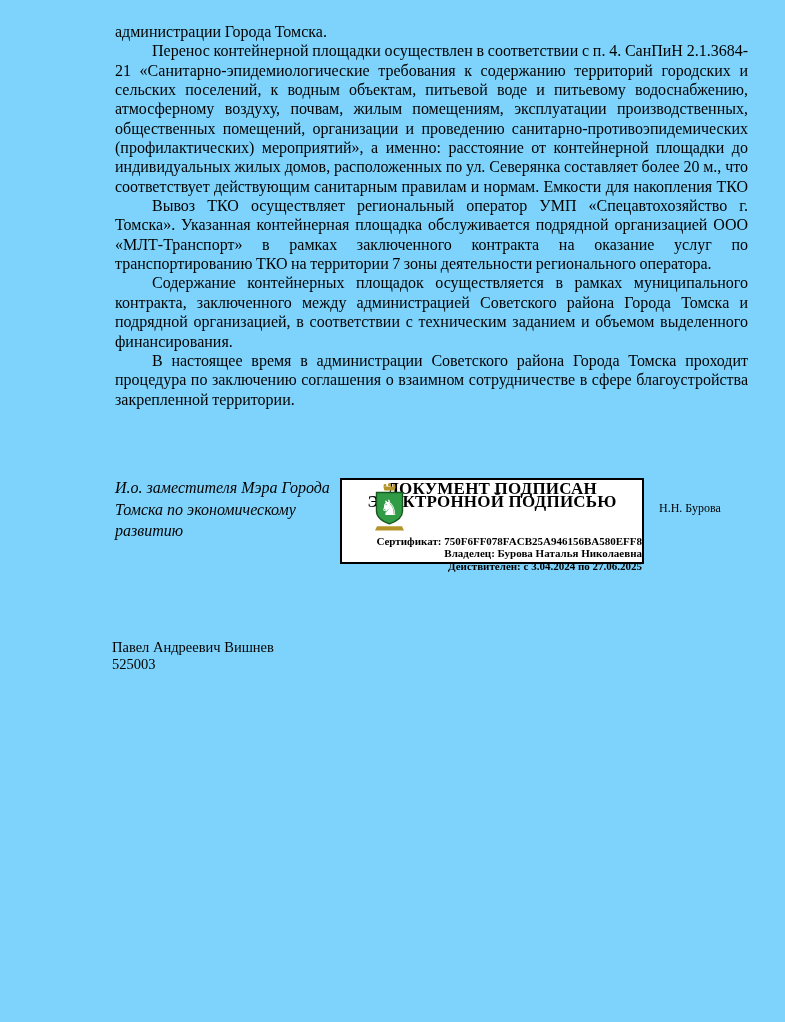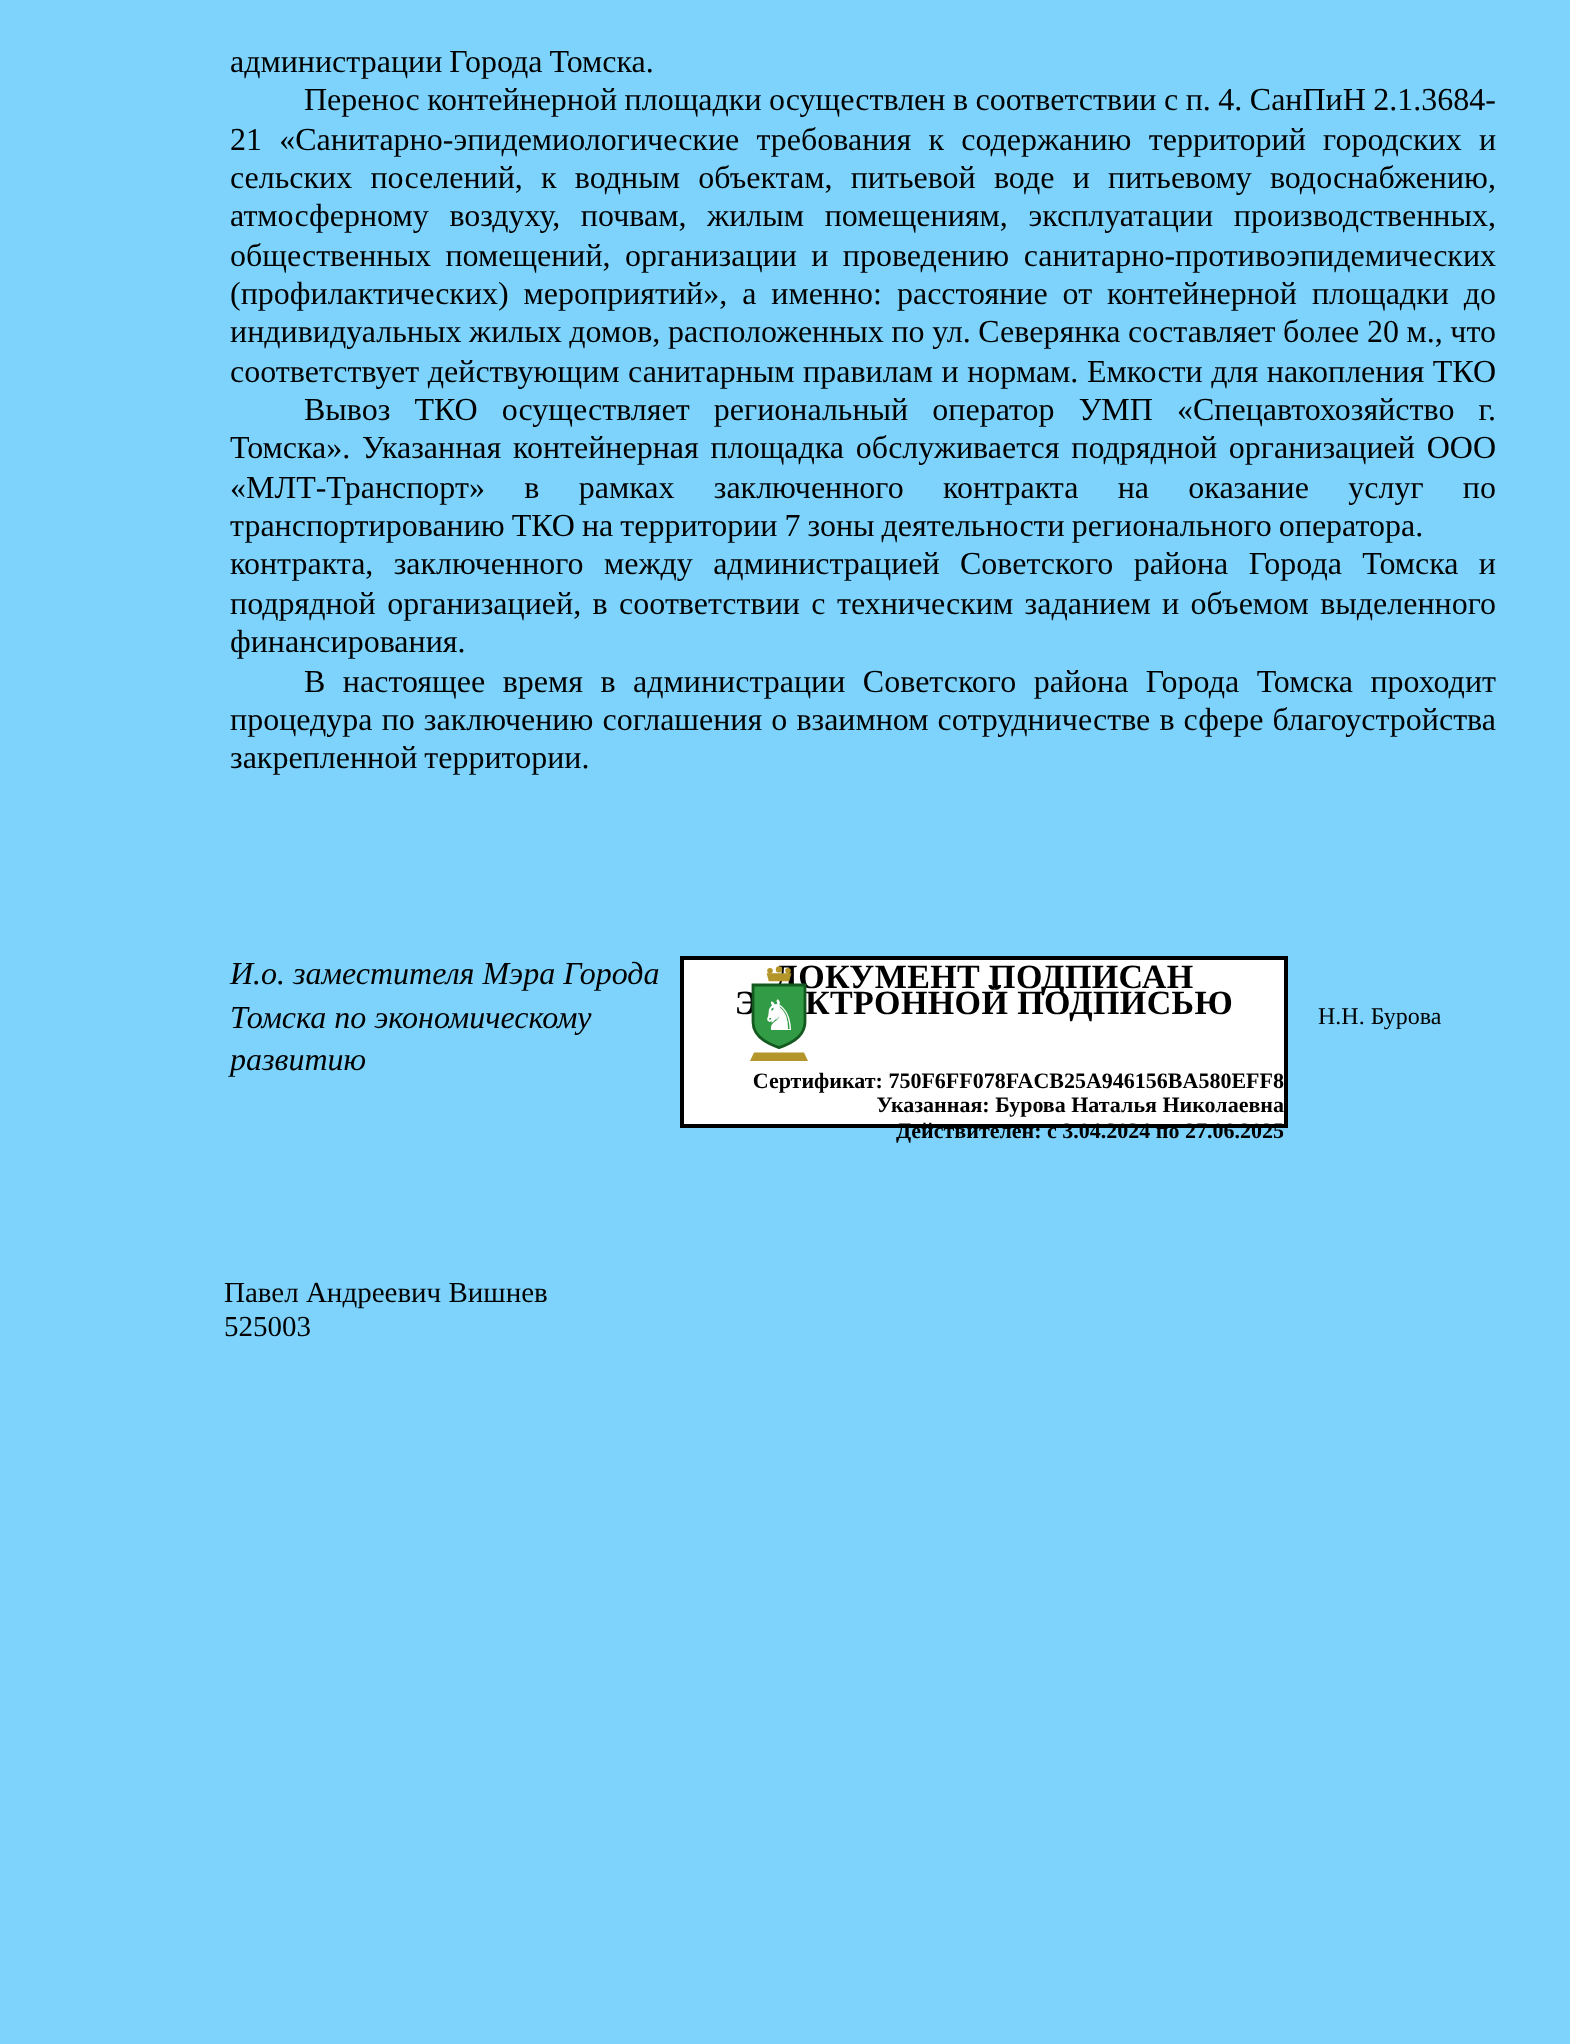--- a/index.html
+++ b/index.html
@@ -89,20 +89,21 @@
       <div class="line">сельских поселений, к водным объектам, питьевой воде и питьевому водоснабжению,</div>
       <div class="line">атмосферному воздуху, почвам, жилым помещениям, эксплуатации производственных,</div>
       <div class="line">общественных помещений, организации и проведению санитарно-противоэпидемических</div>
       <div class="line">(профилактических) мероприятий», а именно: расстояние от контейнерной площадки до</div>
       <div class="line">индивидуальных жилых домов, расположенных по ул. Северянка составляет более 20 м., что</div>
       <div class="line">соответствует действующим санитарным правилам и нормам. Емкости для накопления ТКО</div>
       <div class="line indent">Вывоз ТКО осуществляет региональный оператор УМП «Спецавтохозяйство г.</div>
       <div class="line">Томска». Указанная контейнерная площадка обслуживается подрядной организацией ООО</div>
       <div class="line">«МЛТ-Транспорт» в рамках заключенного контракта на оказание услуг по</div>
       <div class="line last">транспортированию ТКО на территории 7 зоны деятельности регионального оператора.</div>
+      <div class="line indent">Содержание контейнерных площадок осуществляется в рамках муниципального</div>
       <div class="line">контракта, заключенного между администрацией Советского района Города Томска и</div>
       <div class="line">подрядной организацией, в соответствии с техническим заданием и объемом выделенного</div>
       <div class="line last">финансирования.</div>
       <div class="line indent">В настоящее время в администрации Советского района Города Томска проходит</div>
       <div class="line">процедура по заключению соглашения о взаимном сотрудничестве в сфере благоустройства</div>
       <div class="line last">закрепленной территории.</div>
     </div>
 
   <div class="sig-position">
     <div>И.о. заместителя Мэра Города</div>
@@ -121,21 +122,21 @@
       <path d="M3.5 9.5 h26 v18.5 q0 8.5 -13 12.8 q-13 -4.3 -13 -12.8 Z" stroke="#14591f" stroke-width="1.4" fill="#319b46"></path>
       <text x="16.5" y="32" font-size="21" text-anchor="middle" font-family="DejaVu Sans, sans-serif" fill="#ffffff">♞</text>
       <path d="M4 43.2 h25 l2 4.3 H2 Z" fill="#b3952a"></path>
     </svg>
     <div class="stamp-title">
       <div>ДОКУМЕНТ ПОДПИСАН</div>
       <div>ЭЛЕКТРОННОЙ ПОДПИСЬЮ</div>
     </div>
     <div class="stamp-lines">
       <div>Сертификат: 750F6FF078FACB25A946156BA580EFF8</div>
-      <div>Указанная: Бурова Наталья Николаевна</div>
+      <div>Владелец: Бурова Наталья Николаевна</div>
       <div>Действителен: с 3.04.2024 по 27.06.2025</div>
     </div>
   </div>
 
   <div class="sig-name">Н.Н. Бурова</div>
 
   <div class="executor">
     <div>Павел Андреевич Вишнев</div>
     <div>525003</div>
   </div>

